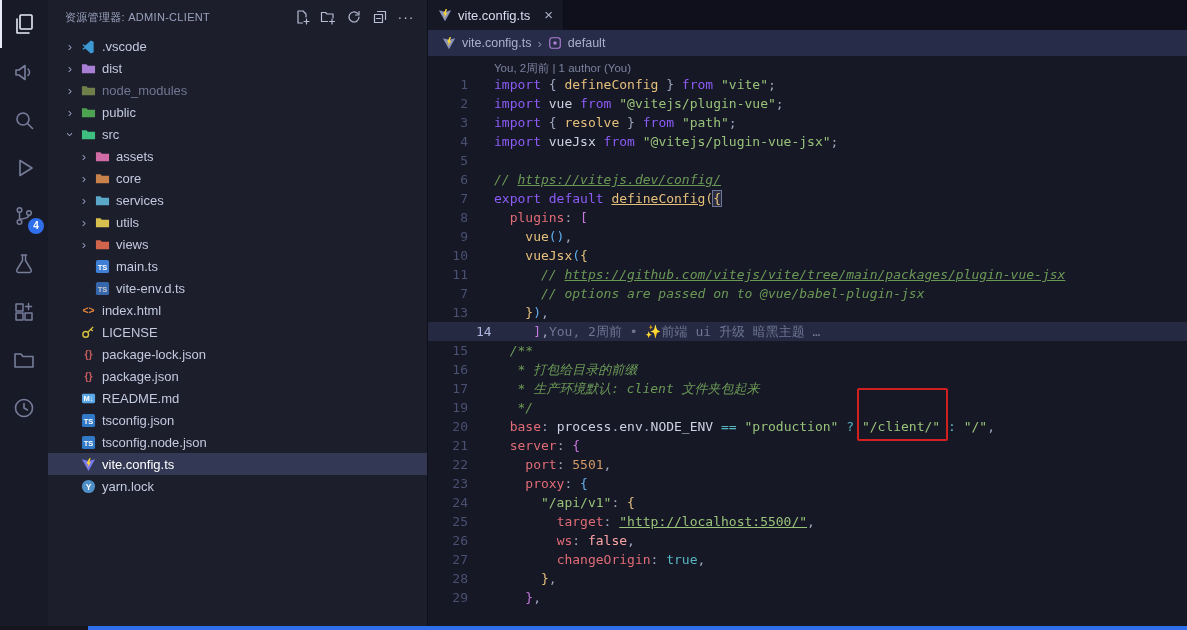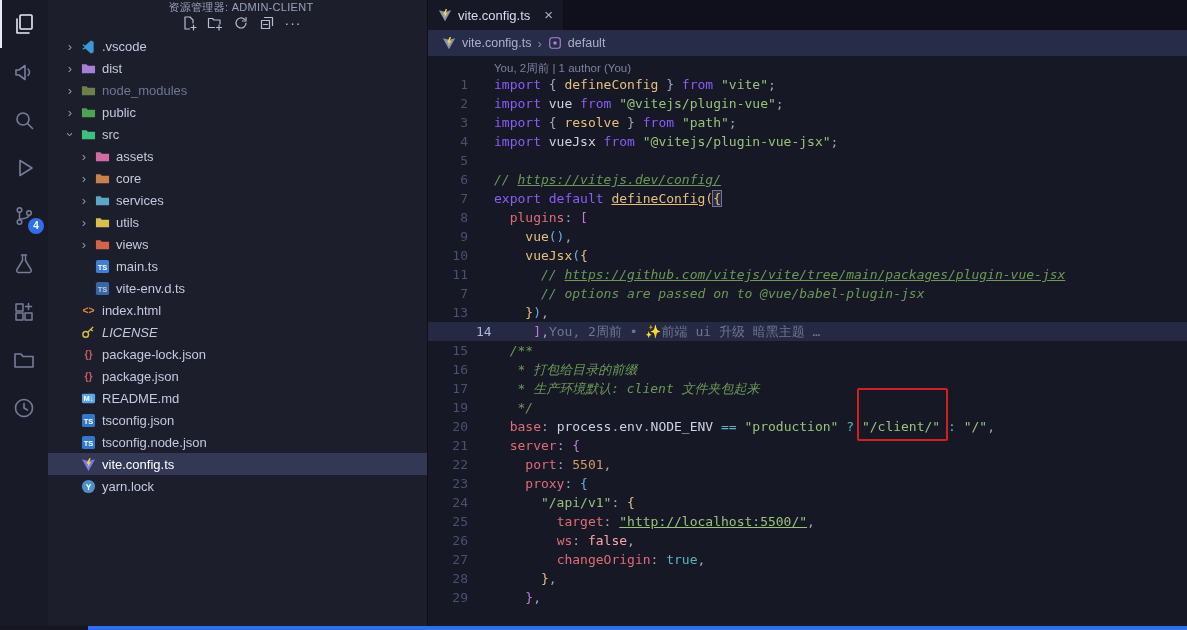--- a/index.html
+++ b/index.html
@@ -10,21 +10,21 @@
     background:#171826; user-select:none;
   }
   
   .activitybar { position:absolute; left:0; top:0; bottom:0; width:48px; background:#191a28; display:flex; flex-direction:column; align-items:center; }
   .act-item { width:48px; height:48px; display:flex; align-items:center; justify-content:center; color:#767d99; position:relative; cursor:pointer; }
   .act-item svg { width:24px; height:24px; }
   .act-item.active { color:#e8ebf7; box-shadow: inset 2px 0 0 #e8ebf7; }
   .act-badge { position:absolute; right:4px; bottom:6px; min-width:16px; height:16px; padding:0 3px; border-radius:9px; background:#2f6feb; color:#fff; font-size:10px; line-height:16px; text-align:center; font-weight:700; }
   
   .sidebar { position:absolute; left:48px; top:0; bottom:0; width:380px; background:#1c1e2c; border-right:1px solid #0e0f1a; }
-  .sidebar-header { height:34px; display:flex; align-items:center; padding:0 10px 0 17px;flex-direction:column; }
+  .sidebar-header { height:34px; display:flex; align-items:center; padding:0 10px 0 17px; }
   .sidebar-title { flex:1; font-size:11px; color:#9aa1bd; letter-spacing:.3px; white-space:nowrap; overflow:hidden; }
   .sidebar-actions { display:flex; gap:4px; color:#b6bcd4; }
   .action-btn { width:22px; height:22px; display:flex; align-items:center; justify-content:center; border-radius:4px; cursor:pointer; }
   .action-btn svg { width:16px; height:16px; }
   .ellipsis-glyph { font-size:14px; letter-spacing:1px; line-height:10px; }
   .file-tree { padding-top:1px; }
   .tree-row { height:22px; display:flex; align-items:center; font-size:13px; color:#c3c9de; cursor:pointer; white-space:nowrap; }
   .tree-row.selected { background:#333854; color:#fff; }
   .tree-row.dimmed .tree-label { color:#6f7691; }
   .chevron { width:16px; flex:0 0 16px; text-align:center; color:#9096b2; font-size:13px; display:inline-block; }
@@ -295,21 +295,21 @@
         </div>
         <div class="tree-row" style="padding-left: 14px;">
           <span class="chevron"></span>
           <span class="tree-icon">
             <svg viewBox="0 0 16 16">
               <text x="8" y="12" font-size="11" font-weight="700" text-anchor="middle" fill="#e8883d" font-family="sans-serif">&lt;&gt;</text>
             </svg>
           </span>
           <span class="tree-label">index.html</span>
         </div>
-        <div class="tree-row" style="padding-left: 14px; font-style: italic;">
+        <div class="tree-row" style="padding-left: 14px;">
           <span class="chevron"></span>
           <span class="tree-icon">
             <svg viewBox="0 0 16 16" fill="none" stroke="#d6c23f" stroke-width="1.5">
               <circle cx="5" cy="10" r="3"></circle>
               <path d="M7.5 7.5L13 2M10.5 4.5l2 2"></path>
             </svg>
           </span>
           <span class="tree-label">LICENSE</span>
         </div>
         <div class="tree-row" style="padding-left: 14px;">

